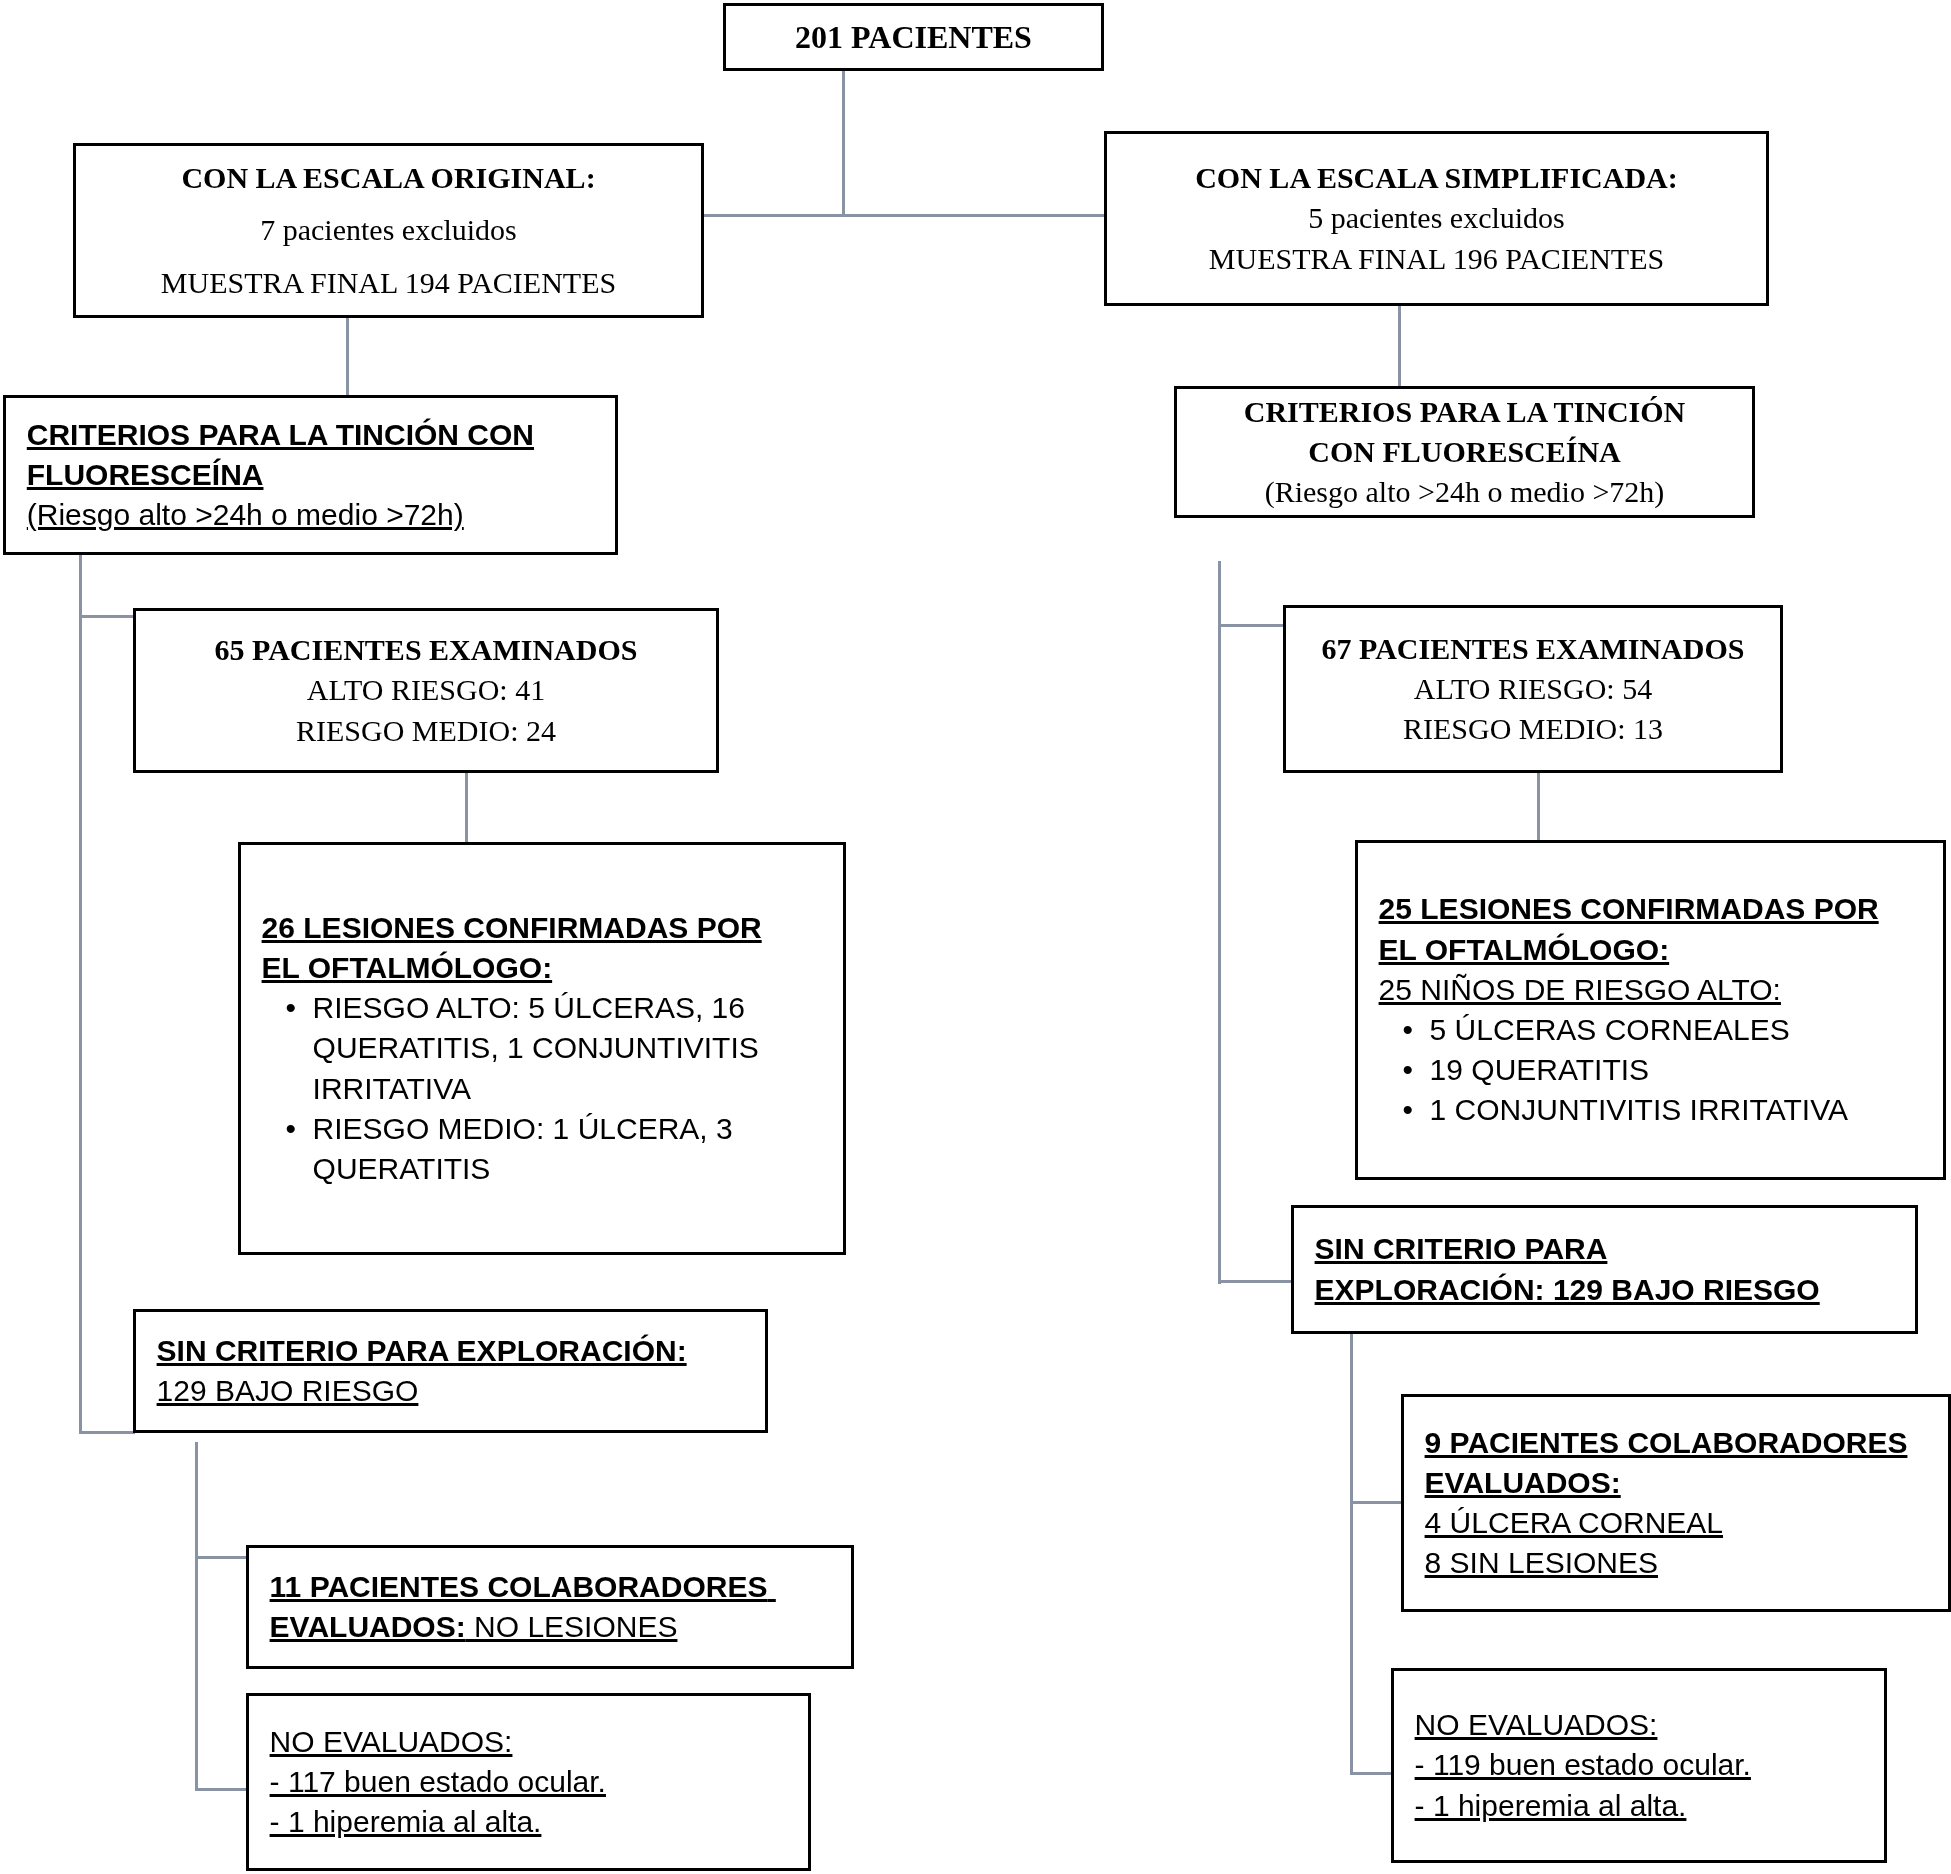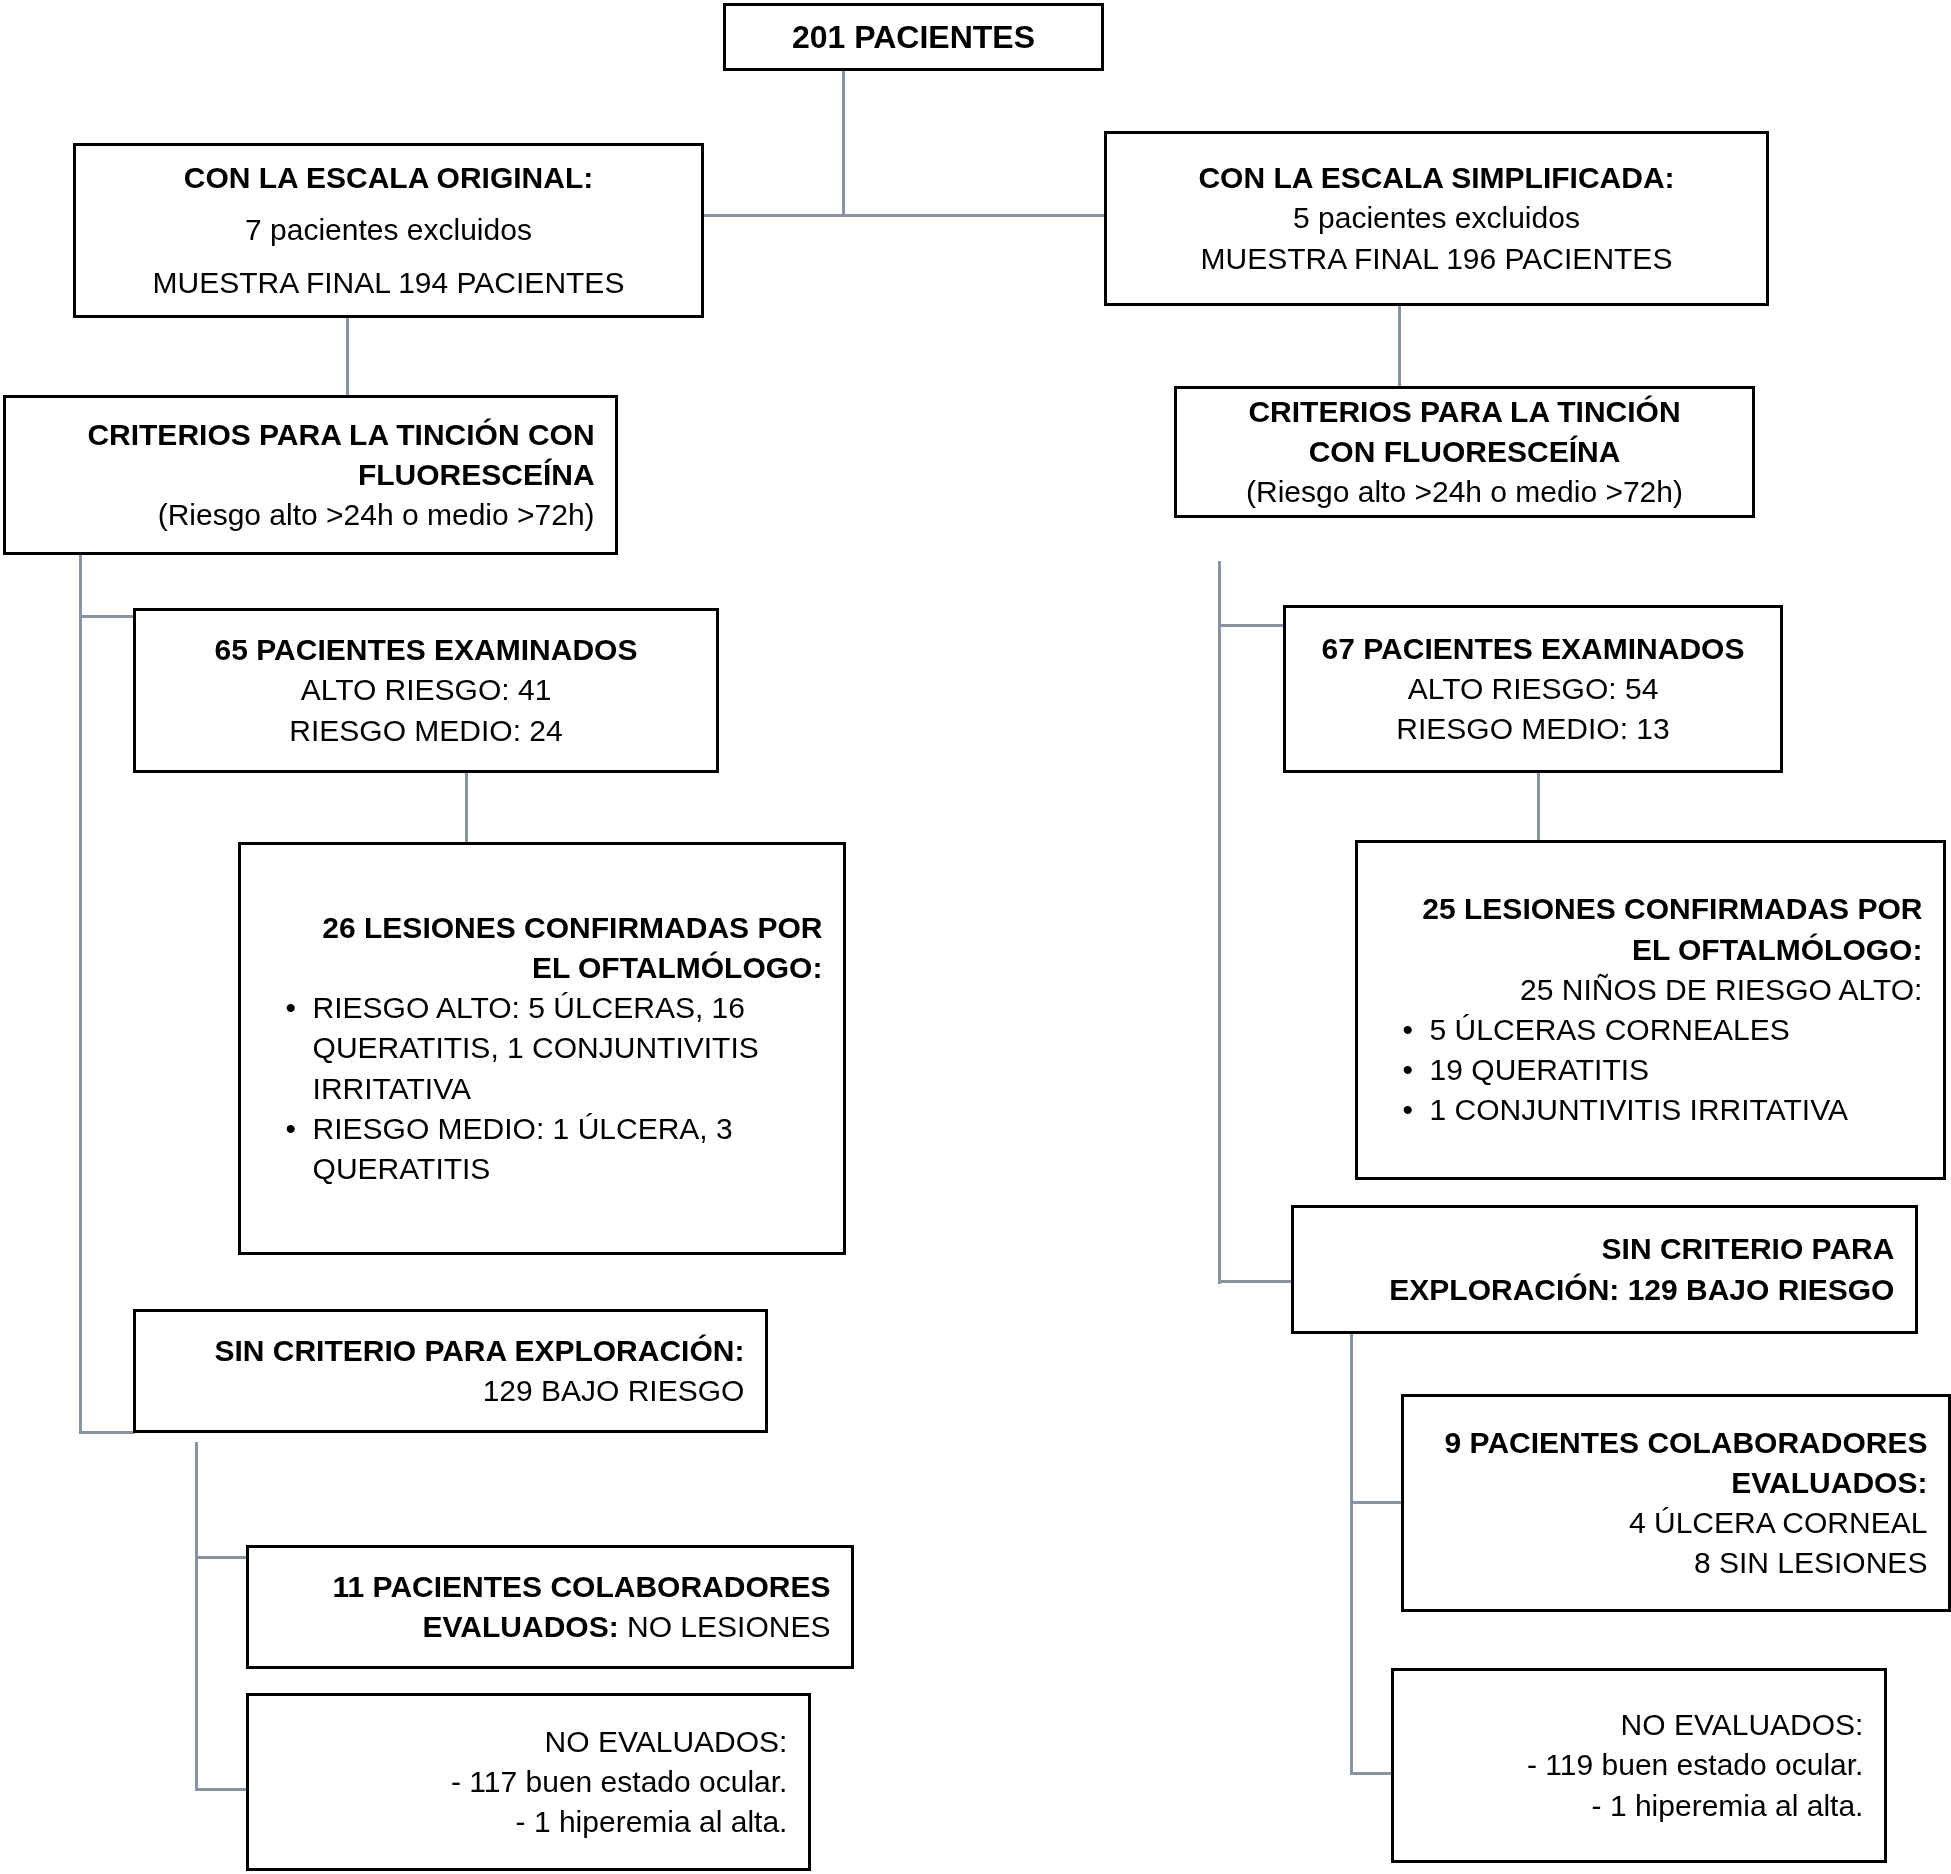--- a/index.html
+++ b/index.html
@@ -26,29 +26,29 @@
     z-index: 3;
     display: flex;
     flex-direction: column;
     justify-content: center;
   }
   .node .ln {
     display: block;
     white-space: pre-wrap;
   }
   .center .ln { text-align: center; }
-  .left .ln { text-align: right; }
+  .left .ln { text-align: left; text-decoration: underline; }
 
   .t-xl { font-size: 32px; line-height: 1.34; }
   .t-lg { font-size: 30px; line-height: 1.34; }
 
   .b { font-weight: bold; }
   .r { font-weight: normal; }
 
-  .pad-c { padding: 8px 19px; }
+  .pad-c { padding: 8px 19px; font-family: Liberation Serif, serif; }
   .pad-l { padding: 8px 20.6px; }
 
   .bullets {
     margin: 0;
     padding: 0 0 0 51px;
     list-style: none;
   }
   .bullets li {
     position: relative;
     text-align: left;

